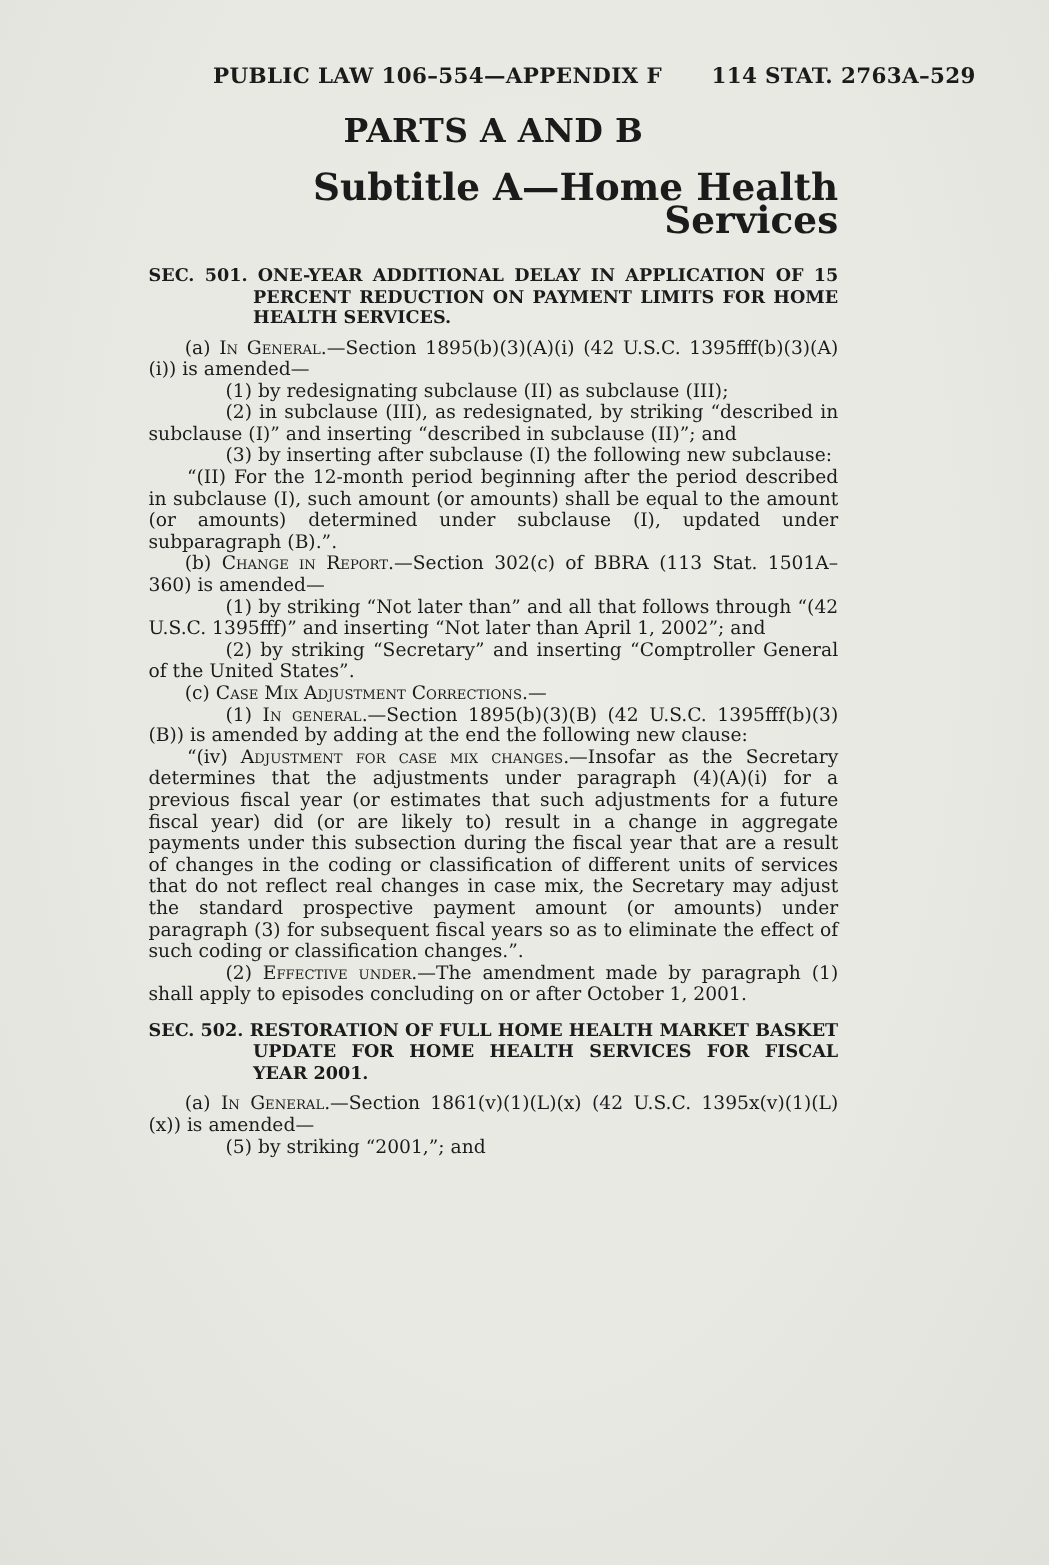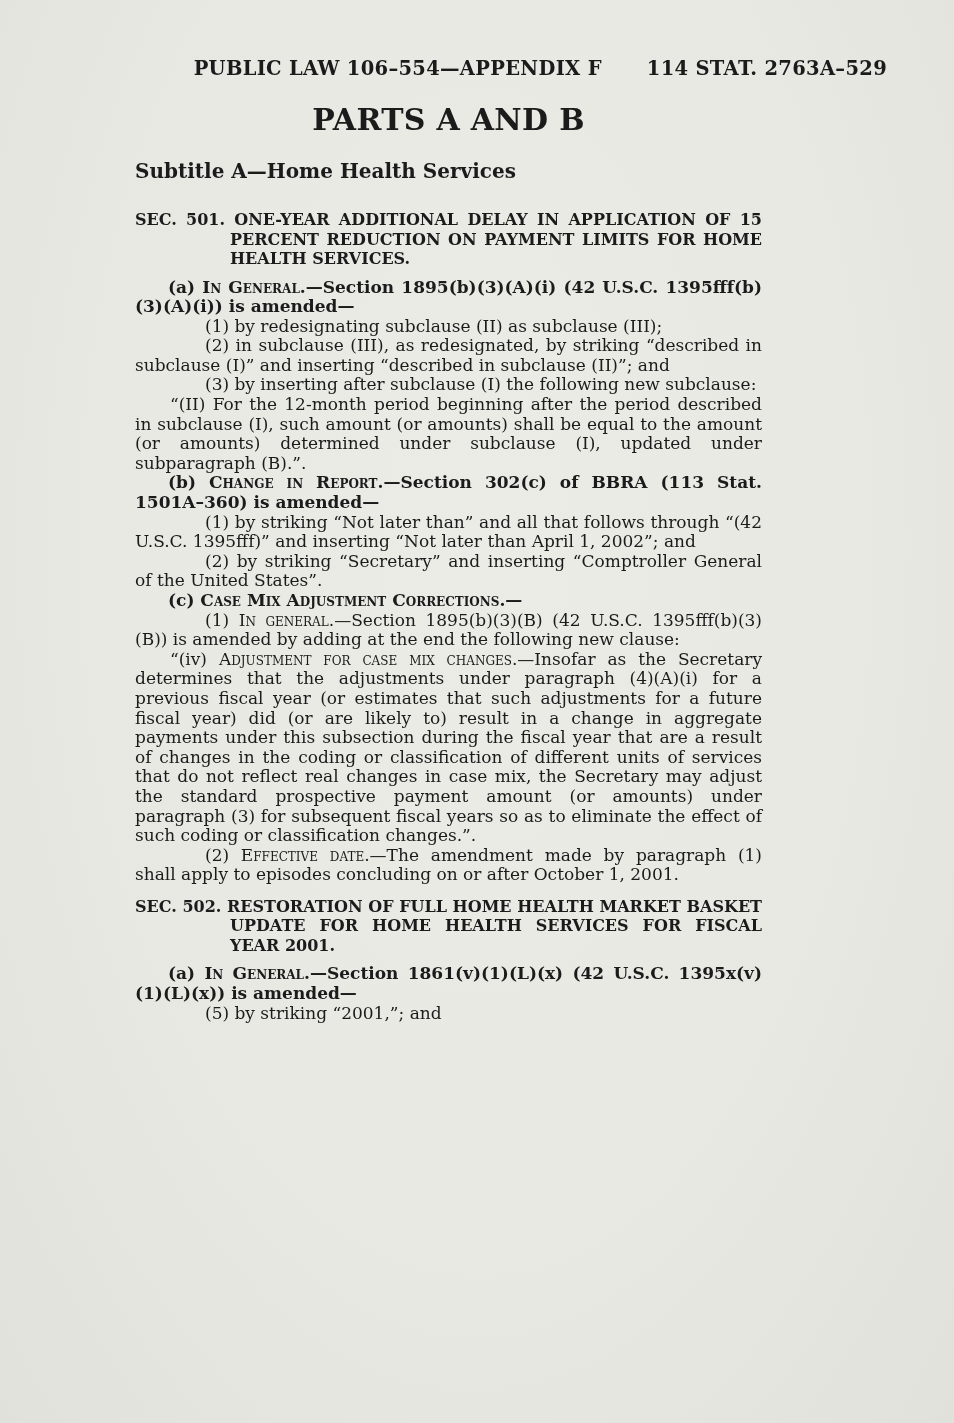--- a/index.html
+++ b/index.html
@@ -43,44 +43,44 @@
     margin: 103px 0 0 0;
     font-size: 30px;
     line-height: 34px;
     text-align: center;
     font-weight: bold;
     letter-spacing: 0.3px;
   }
   .title span { display: block; }
   .subtitle {
     margin: 19px 0 0 0;
-    font-size: 20px;
+    font-size: 34px;
     line-height: 30px;
-    text-align: left;
+    text-align: right;
     font-weight: bold;
   }
   .sec-heading {
     margin: 24px 0 9px 0;
     font-size: 16px;
     line-height: 19.5px;
     font-weight: bold;
     margin-left: 95px;
     text-indent: -95px;
     text-align: justify;
     text-justify: inter-word;
   }
   .sec-heading.second { margin-top: 12px; }
   p.body-para {
     margin: 0;
     font-size: 17px;
     line-height: 19.6px;
     text-align: justify;
     text-justify: inter-word;
   }
-  .sub { text-indent: 33px; font-weight: bold; }
+  .sub { text-indent: 33px; }
   .par { text-indent: 70px; }
   .q2 { margin-left: 155px; text-indent: 35px; }
   .q1 { margin-left: 118px; text-indent: 35px; }
   .sc { font-variant: small-caps; }
 </style>
 </head>
 <body>
 
 <div class="page">
 
@@ -114,21 +114,21 @@
     <p class="body-para par"><span>(1) by striking “Not later than” and all that follows through “(42 U.S.C. 1395fff)” and inserting “Not later than April 1, 2002”; and</span></p>
 
     <p class="body-para par"><span>(2) by striking “Secretary” and inserting “Comptroller General of the United States”.</span></p>
 
     <p class="body-para sub"><span>(c) </span><span class="sc">Case Mix Adjustment Corrections</span><span>.—</span></p>
 
     <p class="body-para par"><span>(1) </span><span class="sc">In general</span><span>.—Section 1895(b)(3)(B) (42 U.S.C. 1395fff(b)(3)(B)) is amended by adding at the end the following new clause:</span></p>
 
     <p class="body-para q1"><span>“(iv) </span><span class="sc">Adjustment for case mix changes</span><span>.—Insofar as the Secretary determines that the adjustments under paragraph (4)(A)(i) for a previous fiscal year (or estimates that such adjustments for a future fiscal year) did (or are likely to) result in a change in aggregate payments under this subsection during the fiscal year that are a result of changes in the coding or classification of different units of services that do not reflect real changes in case mix, the Secretary may adjust the standard prospective payment amount (or amounts) under paragraph (3) for subsequent fiscal years so as to eliminate the effect of such coding or classification changes.”.</span></p>
 
-    <p class="body-para par"><span>(2) </span><span class="sc">Effective date</span><span>.—The amendment made by paragraph (1) shall apply to episodes concluding on or after October 1, 2001.</span></p>
+    <p class="body-para par"><span>(2) </span><span class="sc">Effective under</span><span>.—The amendment made by paragraph (1) shall apply to episodes concluding on or after October 1, 2001.</span></p>
 
     <h3 class="sec-heading second">SEC. 502. RESTORATION OF FULL HOME HEALTH MARKET BASKET UPDATE FOR HOME HEALTH SERVICES FOR FISCAL YEAR 2001.</h3>
 
     <p class="body-para sub"><span>(a) </span><span class="sc">In General</span><span>.—Section 1861(v)(1)(L)(x) (42 U.S.C. 1395x(v)(1)(L)(x)) is amended—</span></p>
 
     <p class="body-para par"><span>(5) by striking “2001,”; and</span></p>
 
   </div>
 </div>
 

